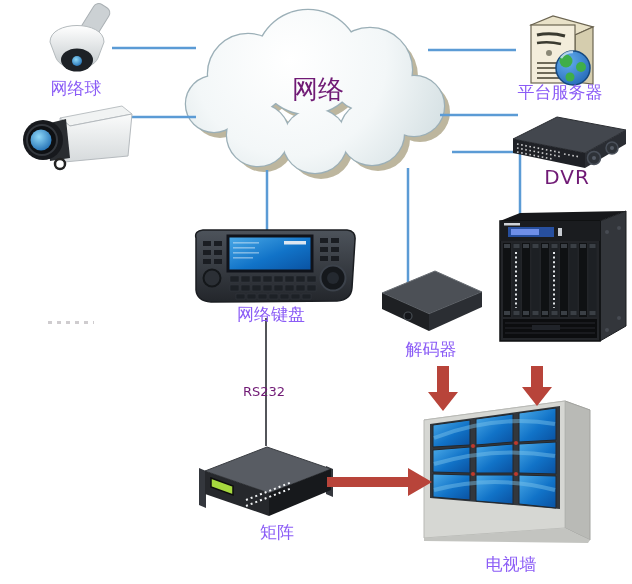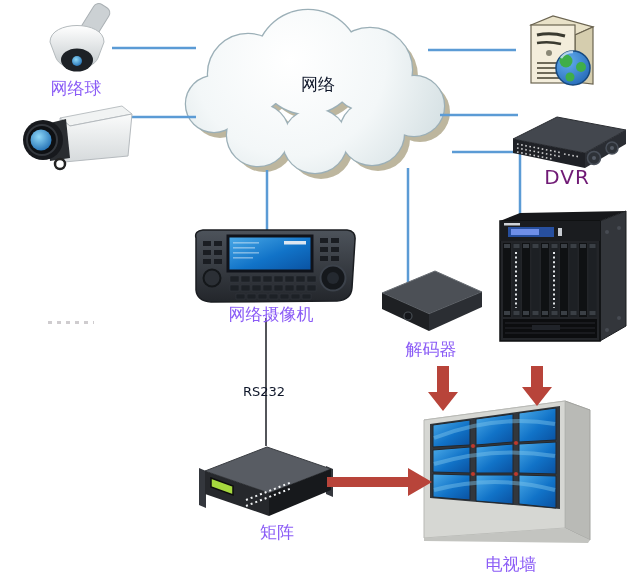--- a/index.html
+++ b/index.html
@@ -5,23 +5,23 @@
   html,body{margin:0;padding:0;background:#fff;}
   .canvas{
     position:relative;width:632px;height:584px;background:#fff;overflow:hidden;
     font-family:"DejaVu Sans","Liberation Sans",sans-serif;
   }
   .canvas svg{position:absolute;left:0;top:0;}
   .lbl{
     position:absolute;transform:translateX(-50%);white-space:nowrap;
     color:#8b5cf6;font-size:17px;line-height:1.2;z-index:5;
   }
-  .lbl.big{font-size:17px;color:#0f172a;}
+  .lbl.big{font-size:26px;color:#701a75;}
   .lbl.latin{font-size:20px;color:#701a75;letter-spacing:1px;}
-  .lbl.small{font-size:13px;color:#0f172a;}
+  .lbl.small{font-size:13px;color:#701a75;}
   .smudge{
     position:absolute;left:48px;top:321px;width:46px;height:3px;opacity:.45;z-index:4;
     background:repeating-linear-gradient(90deg,rgba(60,50,60,.55) 0 4px,transparent 4px 9px);
   }
 </style>
 </head>
 <body>
 
 <div class="canvas">
 
@@ -308,20 +308,21 @@
       <polygon points="437,366 449,366 449,392 458,392 443,411 428,392 437,392"></polygon>
       <polygon points="531,366 543,366 543,387 552,387 537,406 522,387 531,387"></polygon>
       <polygon points="327,477 408,477 408,468 432,482 408,496 408,487 327,487"></polygon>
     </g>
   </svg>
 
   <div class="smudge"></div>
 
   <div class="lbl" style="left:76px;top:78px;">网络球</div>
   <div class="lbl big" style="left:318px;top:74px;">网络</div>
+  <div class="lbl" style="left:560px;top:82px;">平台服务器</div>
   <div class="lbl latin" style="left:567px;top:165px;">DVR</div>
-  <div class="lbl" style="left:271px;top:304px;">网络摄像机</div>
+  <div class="lbl" style="left:271px;top:304px;">网络键盘</div>
   <div class="lbl" style="left:431px;top:339px;">解码器</div>
   <div class="lbl small" style="left:264px;top:384px;">RS232</div>
   <div class="lbl" style="left:277px;top:522px;">矩阵</div>
   <div class="lbl" style="left:511px;top:554px;">电视墙</div>
 
 </div>
 
 </body></html>

